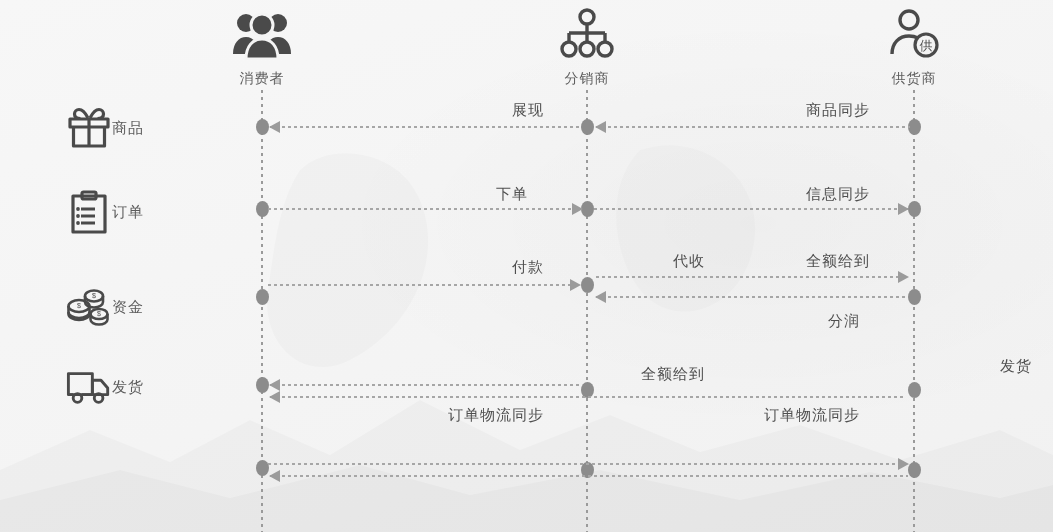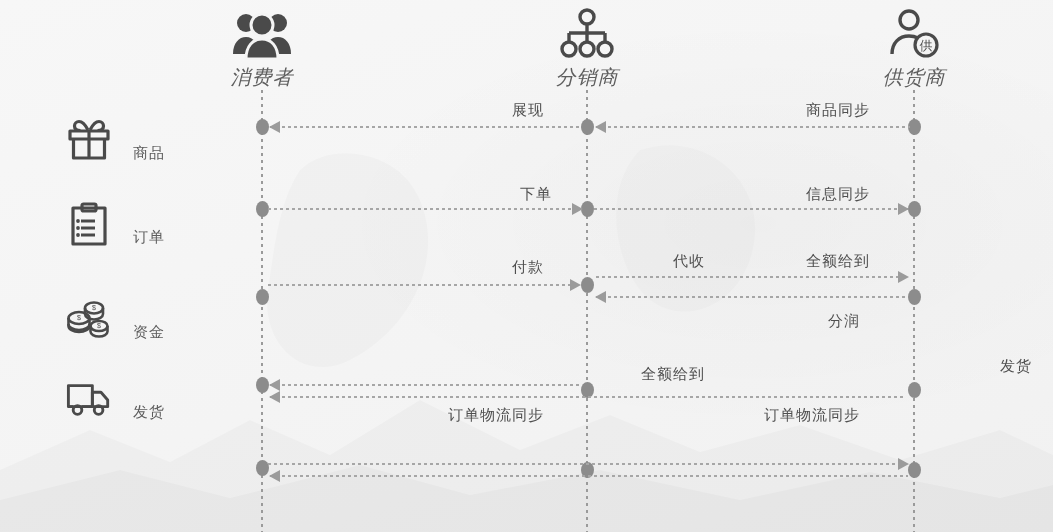--- a/index.html
+++ b/index.html
@@ -31,22 +31,22 @@
     pointer-events: none;
   }
 
   
   .row-icon-cell {
     position: absolute;
     left: 66px;
     width: 180px;
     height: 70px;
     display: flex;
-    align-items: flex-end;
-    gap: 21px;
+    align-items: center;
+    gap: 0;
   }
   .row-icon-cell .glyph {
     width: 46px;
     height: 46px;
     display: flex;
     align-items: center;
     justify-content: center;
     color: #4a4a4a;
     flex: 0 0 auto;
   }
@@ -68,25 +68,25 @@
   }
   .actor .actor-glyph {
     height: 60px;
     display: flex;
     align-items: center;
     justify-content: center;
     color: #4a4a4a;
   }
   .actor .actor-glyph svg { display: block; }
   .actor .actor-label {
-    font-size: 20px;
+    margin-top: 6px;
+    font-size: 14px;
     color: #5e5e5e;
     letter-spacing: 1px;
     white-space: nowrap;
-    font-style: italic;
   }
 
   
   .lifeline {
     position: absolute;
     top: 90px;
     height: 442px;
     width: 2px;
     margin-left: -1px;
     background-image: linear-gradient(to bottom, #9a9a9a 50%, rgba(255,255,255,0) 0%);
@@ -309,21 +309,21 @@
   <div class="caption" style="left:424px; top:101px">展现</div>
 
   <div class="flow to-left" style="left:596px; width:314px; top:127px">
       <span class="head"></span>
     </div>
   <div class="caption" style="left:750px; top:101px">商品同步</div>
 
   <div class="flow to-right" style="left:268px; width:314px; top:209px">
       <span class="head"></span>
     </div>
-  <div class="caption" style="left:432px; top:185px">下单</div>
+  <div class="caption" style="left:408px; top:185px">下单</div>
 
   <div class="flow to-right" style="left:594px; width:314px; top:209px">
       <span class="head"></span>
     </div>
   <div class="caption" style="left:750px; top:185px">信息同步</div>
 
   <div class="flow to-right" style="left:268px; width:312px; top:285px">
       <span class="head"></span>
     </div>
   <div class="caption" style="left:424px; top:258px">付款</div>

